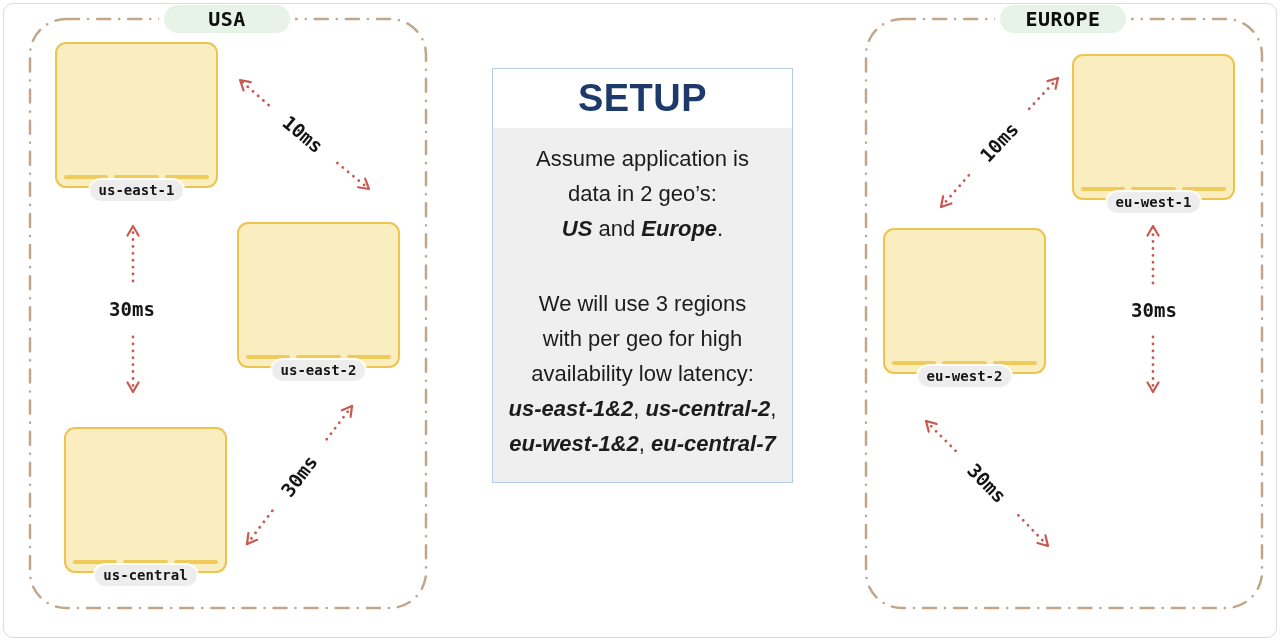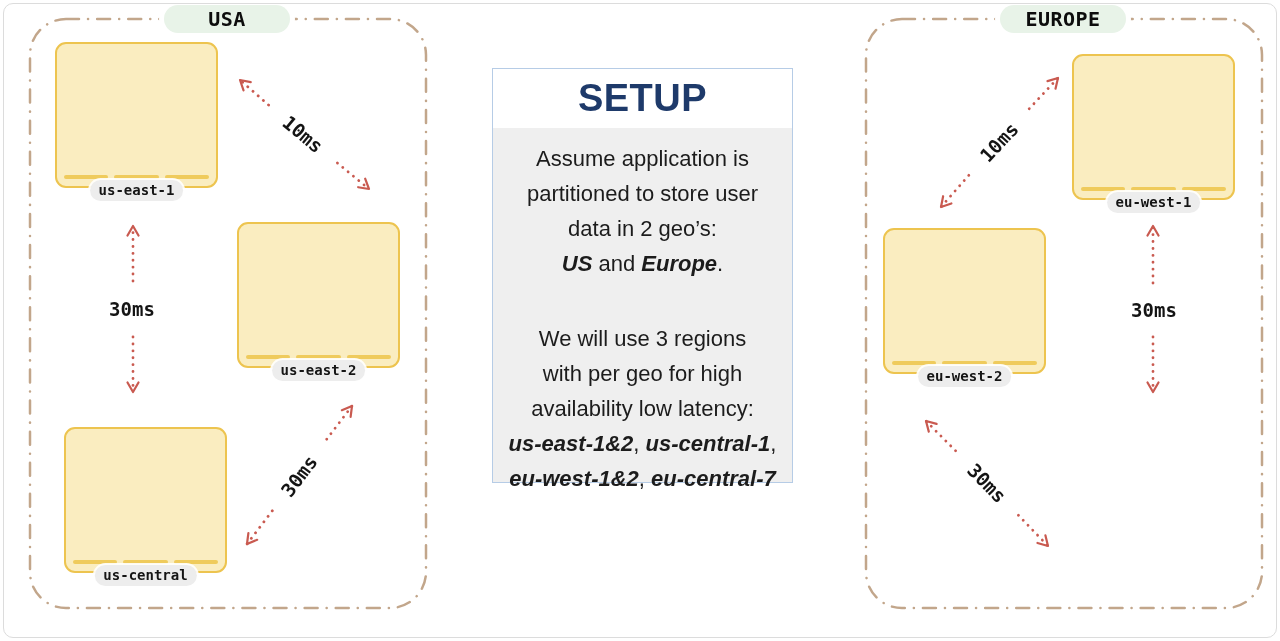--- a/index.html
+++ b/index.html
@@ -148,28 +148,27 @@
 
   <div class="lat" style="left:999px;top:142px;--rot:-47deg">10ms</div>
   <div class="lat" style="left:1154px;top:310px">30ms</div>
   <div class="lat" style="left:987px;top:483px;--rot:46deg">30ms</div>
 
   <div class="setup">
     <div class="setup-header">SETUP</div>
     <div class="setup-body">
       <div class="setup-para">
           <div class="rich-line"><span>Assume application is</span></div>
-          <div class="rich-line"><span>partitioned to store user</span></div>
           <div class="rich-line"><span>data in 2 geo’s:</span></div>
           <div class="rich-line"><span class="em">US</span><span> and </span><span class="em">Europe</span><span>.</span></div>
         </div>
       <div class="setup-para">
           <div class="rich-line"><span>We will use 3 regions</span></div>
           <div class="rich-line"><span>with per geo for high</span></div>
           <div class="rich-line"><span>availability low latency:</span></div>
-          <div class="rich-line"><span class="em">us-east-1&amp;2</span><span>, </span><span class="em">us-central-1</span><span>,</span></div>
+          <div class="rich-line"><span class="em">us-east-1&amp;2</span><span>, </span><span class="em">us-central-2</span><span>,</span></div>
           <div class="rich-line"><span class="em">eu-west-1&amp;2</span><span>, </span><span class="em">eu-central-7</span></div>
         </div>
     </div>
   </div>
 
   <div class="frame"></div>
 </div>
 
 </body></html>

